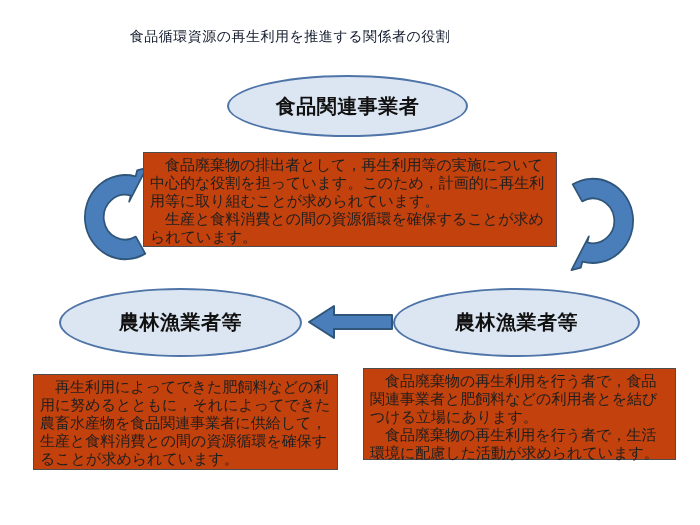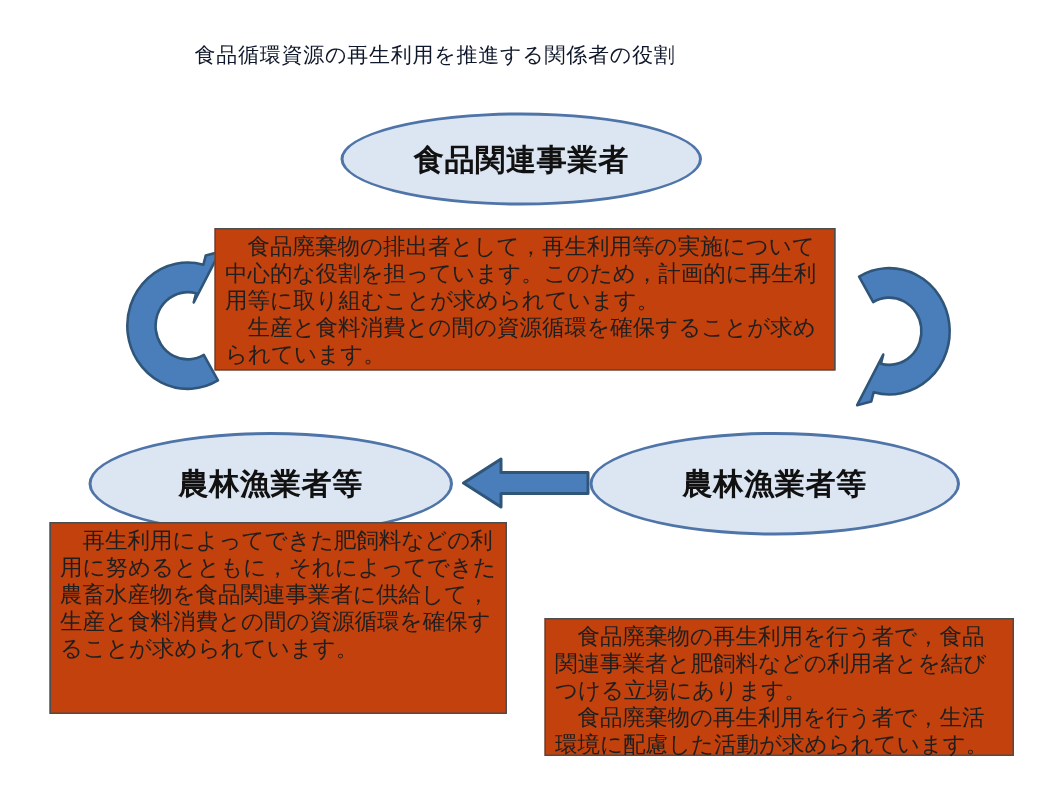--- a/index.html
+++ b/index.html
@@ -47,22 +47,22 @@
     background: #c2410c;
     box-sizing: border-box;
     padding: 3px 6px;
     font-size: 15px;
     line-height: 18px;
     color: #1f1f1f;
   }
   .desc-box p { margin: 0; text-indent: 1em; }
   .box-center { left: 143px; top: 368px; width: 414px; height: 95px; }
   .box-center { left: 143px; top: 152px; width: 414px; height: 95px; }
-  .box-bl     { left: 33px;  top: 348px; width: 305px; height: 128px; }
-  .box-br     { left: 363px; top: 368px; width: 313px; height: 92px; margin-top: 44px; }
+  .box-bl     { left: 33px;  top: 374px; width: 305px; height: 96px; }
+  .box-br     { left: 363px; top: 368px; width: 313px; height: 92px; }
 
   .arrow-shape { fill: #4a7ebb; stroke: #2f5579; stroke-width: 2; stroke-linejoin: round; }
   .arrow-left-curve  { left: 78px;  top: 158px; width: 90px; height: 112px; }
   .arrow-right-curve { left: 550px; top: 168px; width: 90px; height: 112px; }
   .arrow-mid         { left: 308px; top: 304px; width: 86px; height: 36px; }
 </style>
 </head>
 <body>
 
 <div id="canvas">

